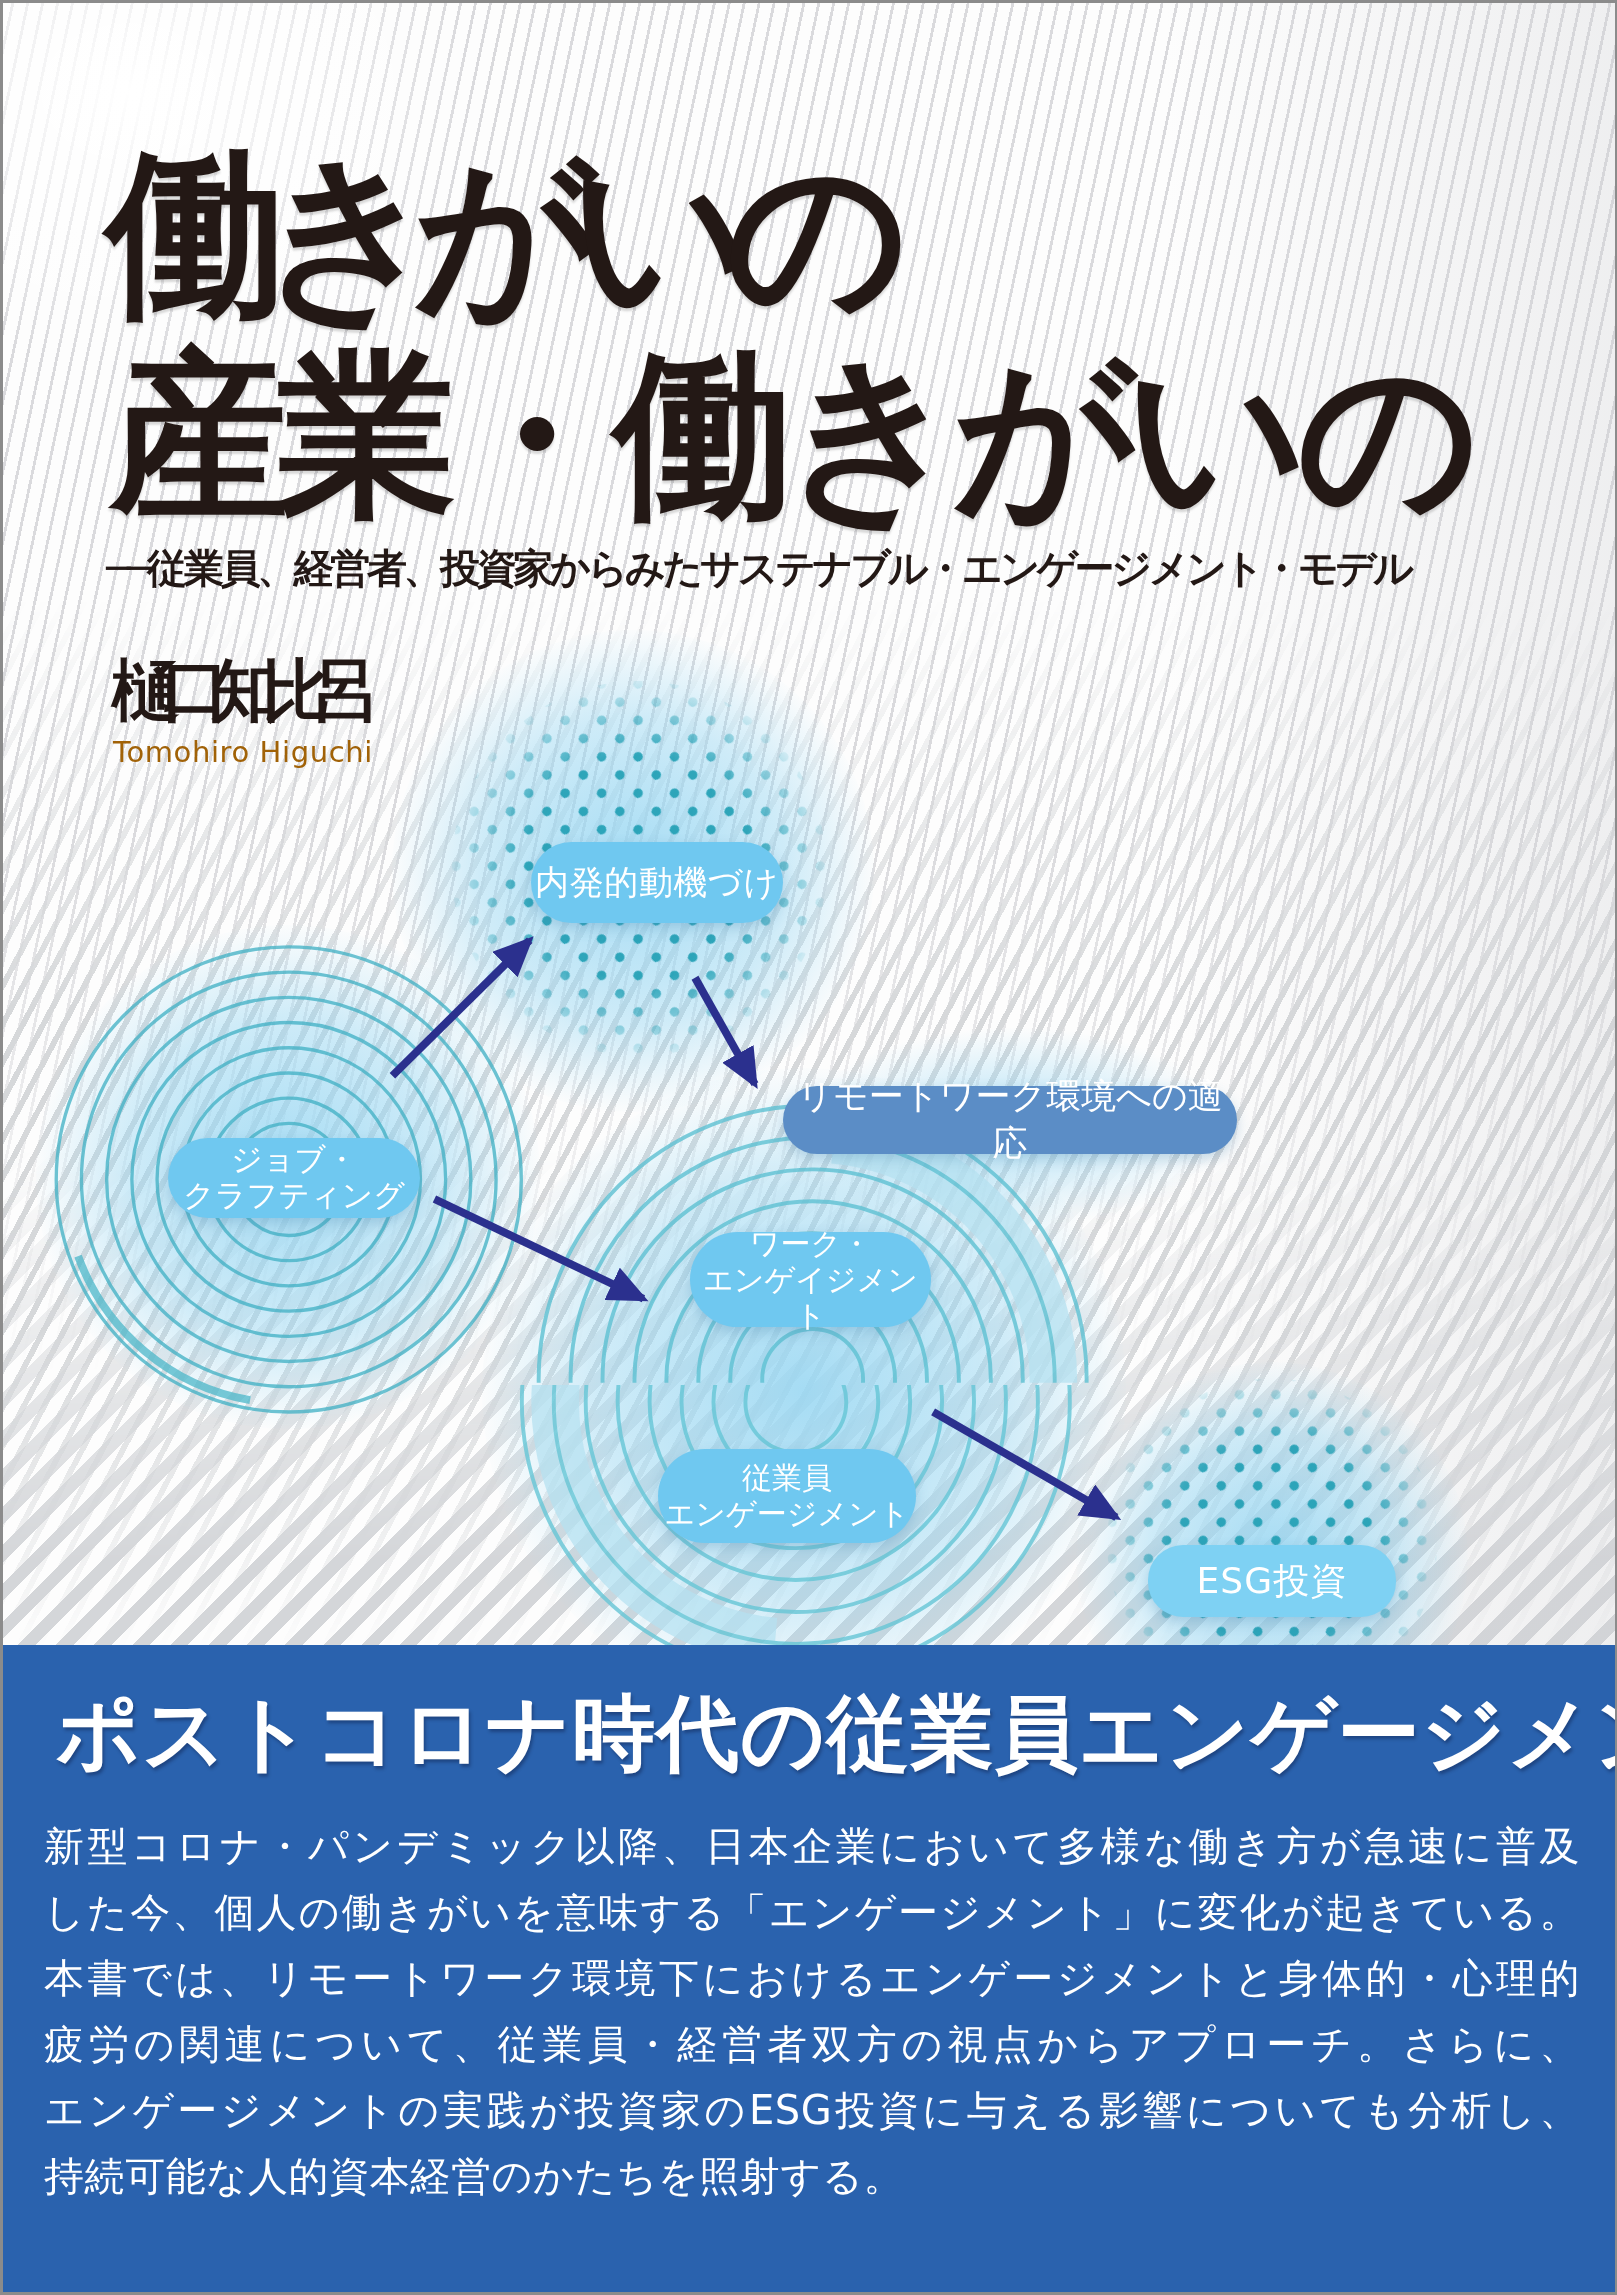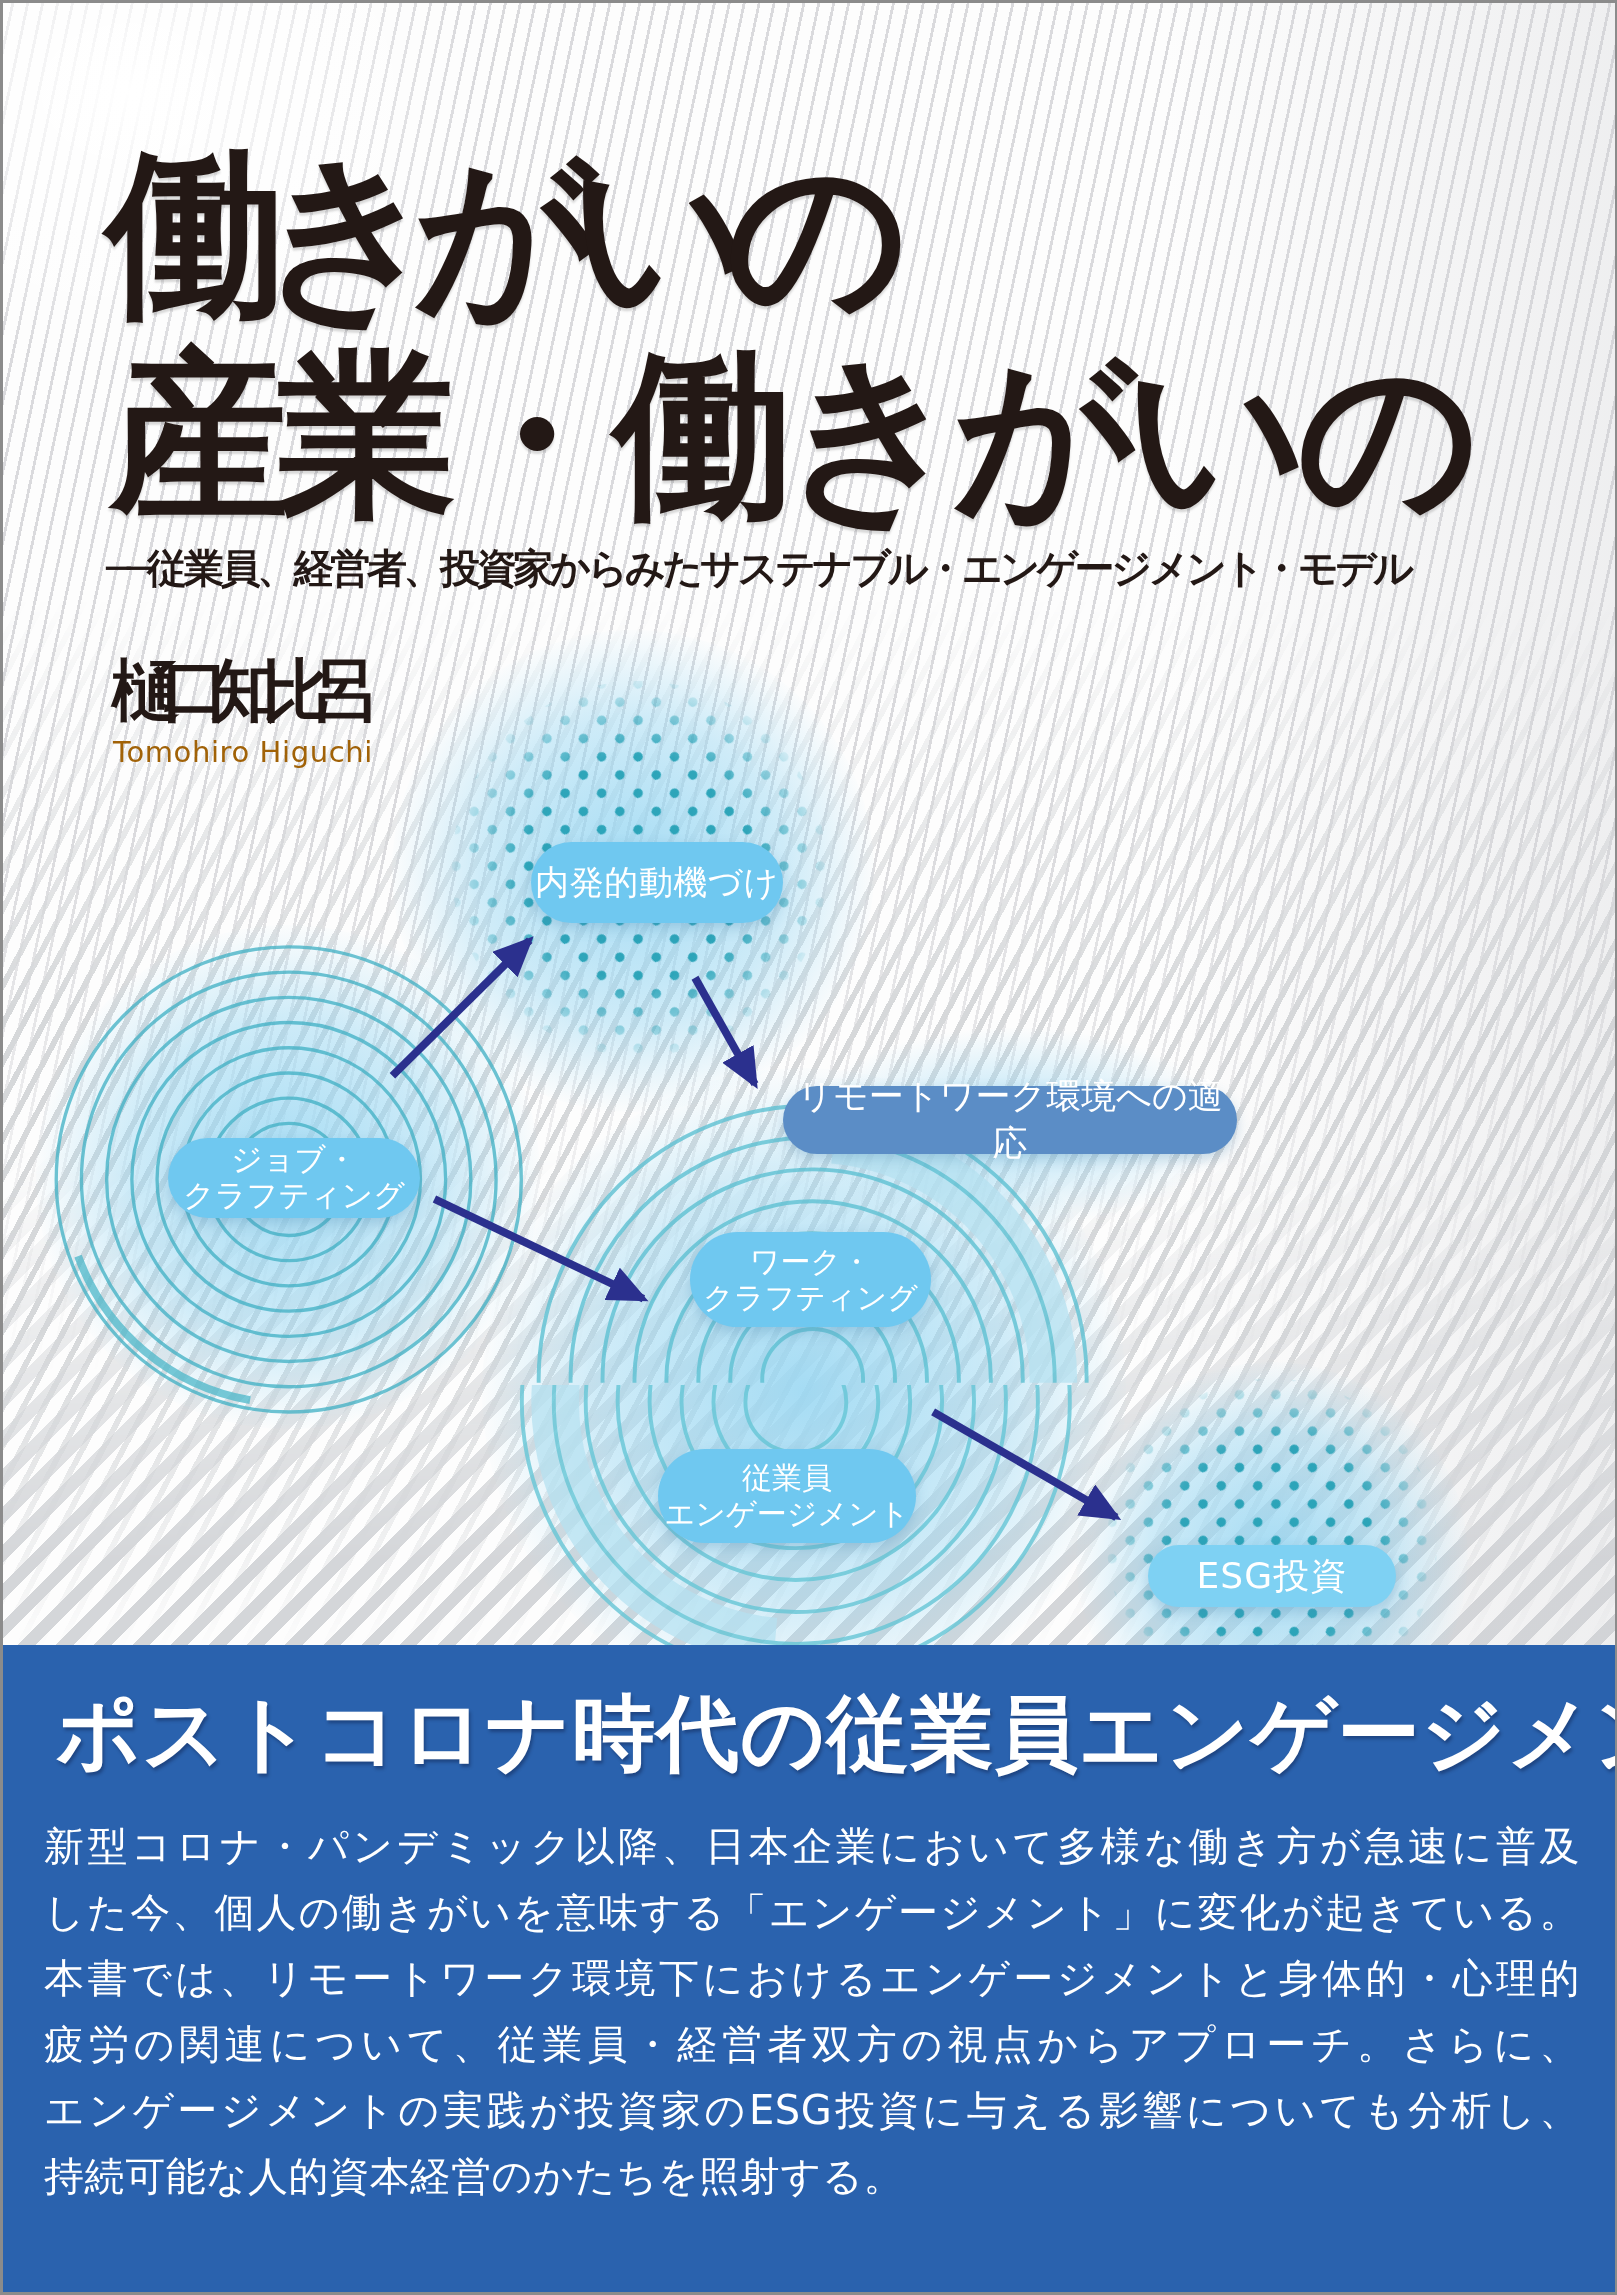--- a/index.html
+++ b/index.html
@@ -74,21 +74,21 @@
   #pill-motivation{left:531px;top:842px;width:252px;height:81px;border-radius:42px;
     background:#6fc8f0;font-size:34px;letter-spacing:0.6px;}
   #pill-remote{left:783px;top:1086px;width:454px;height:68px;border-radius:35px;
     background:#5b8dc6;font-size:35px;}
   #pill-job{left:168px;top:1138px;width:252px;height:80px;border-radius:40px;
     background:#6fc8f0;font-size:31px;line-height:1.15;}
   #pill-work{left:690px;top:1232px;width:241px;height:95px;border-radius:48px;
     background:#6fc8f0;font-size:30px;line-height:1.2;}
   #pill-employee{left:658px;top:1449px;width:258px;height:94px;border-radius:48px;
     background:#6fc8f0;font-size:30px;line-height:1.2;}
-  #pill-esg{left:1148px;top:1545px;width:248px;height:62px;border-radius:35px;
+  #pill-esg{left:1148px;top:1545px;width:248px;height:72px;border-radius:35px;
     background:#7ed1f3;font-size:36px;letter-spacing:1.1px;}
   
   #band{
     position:absolute;left:0;top:1645px;width:1618px;height:651px;
     background:#2a62ae;z-index:6;
   }
   #band-headline{
     position:absolute;left:56px;top:34px;
     font-size:83px;font-weight:700;letter-spacing:1.1px;color:#ffffff;white-space:nowrap;
     text-shadow:1.7px 3.4px 3.4px rgba(0,0,30,.30);
@@ -199,21 +199,21 @@
   <div class="title" id="title-line2">産業・働きがいの</div>
   <div id="subtitle">──従業員、経営者、投資家からみたサステナブル・エンゲージメント・モデル</div>
   <div id="author-name">樋口知比呂</div>
   <div id="author-romaji">Tomohiro Higuchi</div>
 
   <div class="pill" id="pill-motivation">内発的動機づけ</div>
   <div class="pill" id="pill-remote">リモートワーク環境への適応</div>
   <div class="pill" id="pill-job">ジョブ・
 クラフティング</div>
   <div class="pill" id="pill-work">ワーク・
-クラフティング</div>
+エンゲイジメント</div>
   <div class="pill" id="pill-employee">従業員
 エンゲージメント</div>
   <div class="pill" id="pill-esg">ESG投資</div>
 
   <div id="band">
     <div id="band-headline">ポストコロナ時代の従業員エンゲージメント</div>
     <div id="band-body">
       <div class="body-line just">新型コロナ・パンデミック以降、日本企業において多様な働き方が急速に普及</div>
       <div class="body-line just">した今、個人の働きがいを意味する「エンゲージメント」に変化が起きている。</div>
       <div class="body-line just">本書では、リモートワーク環境下におけるエンゲージメントと身体的・心理的</div>

